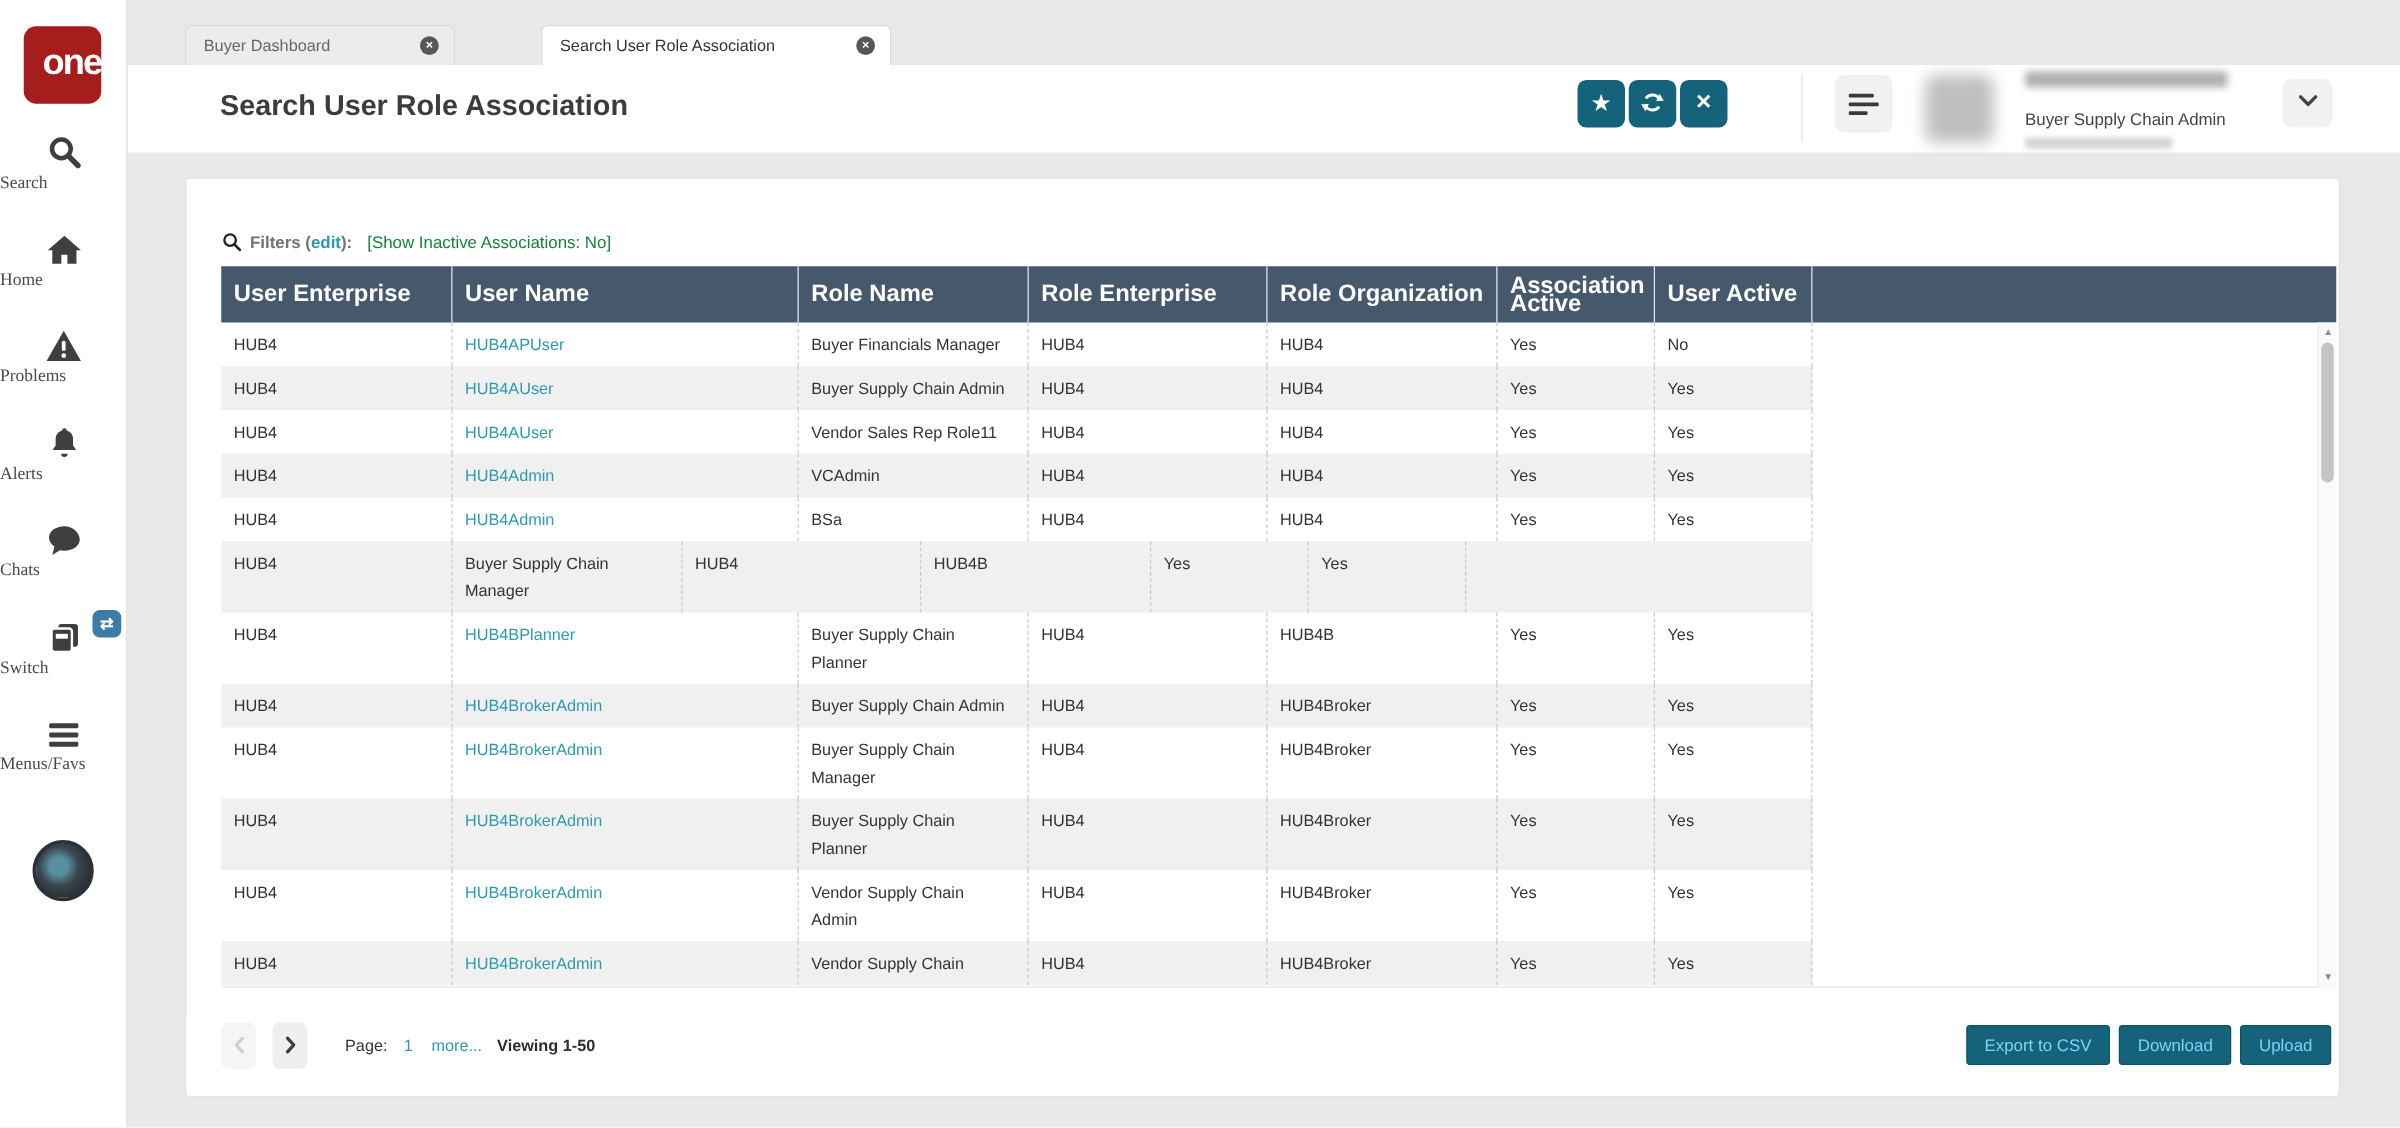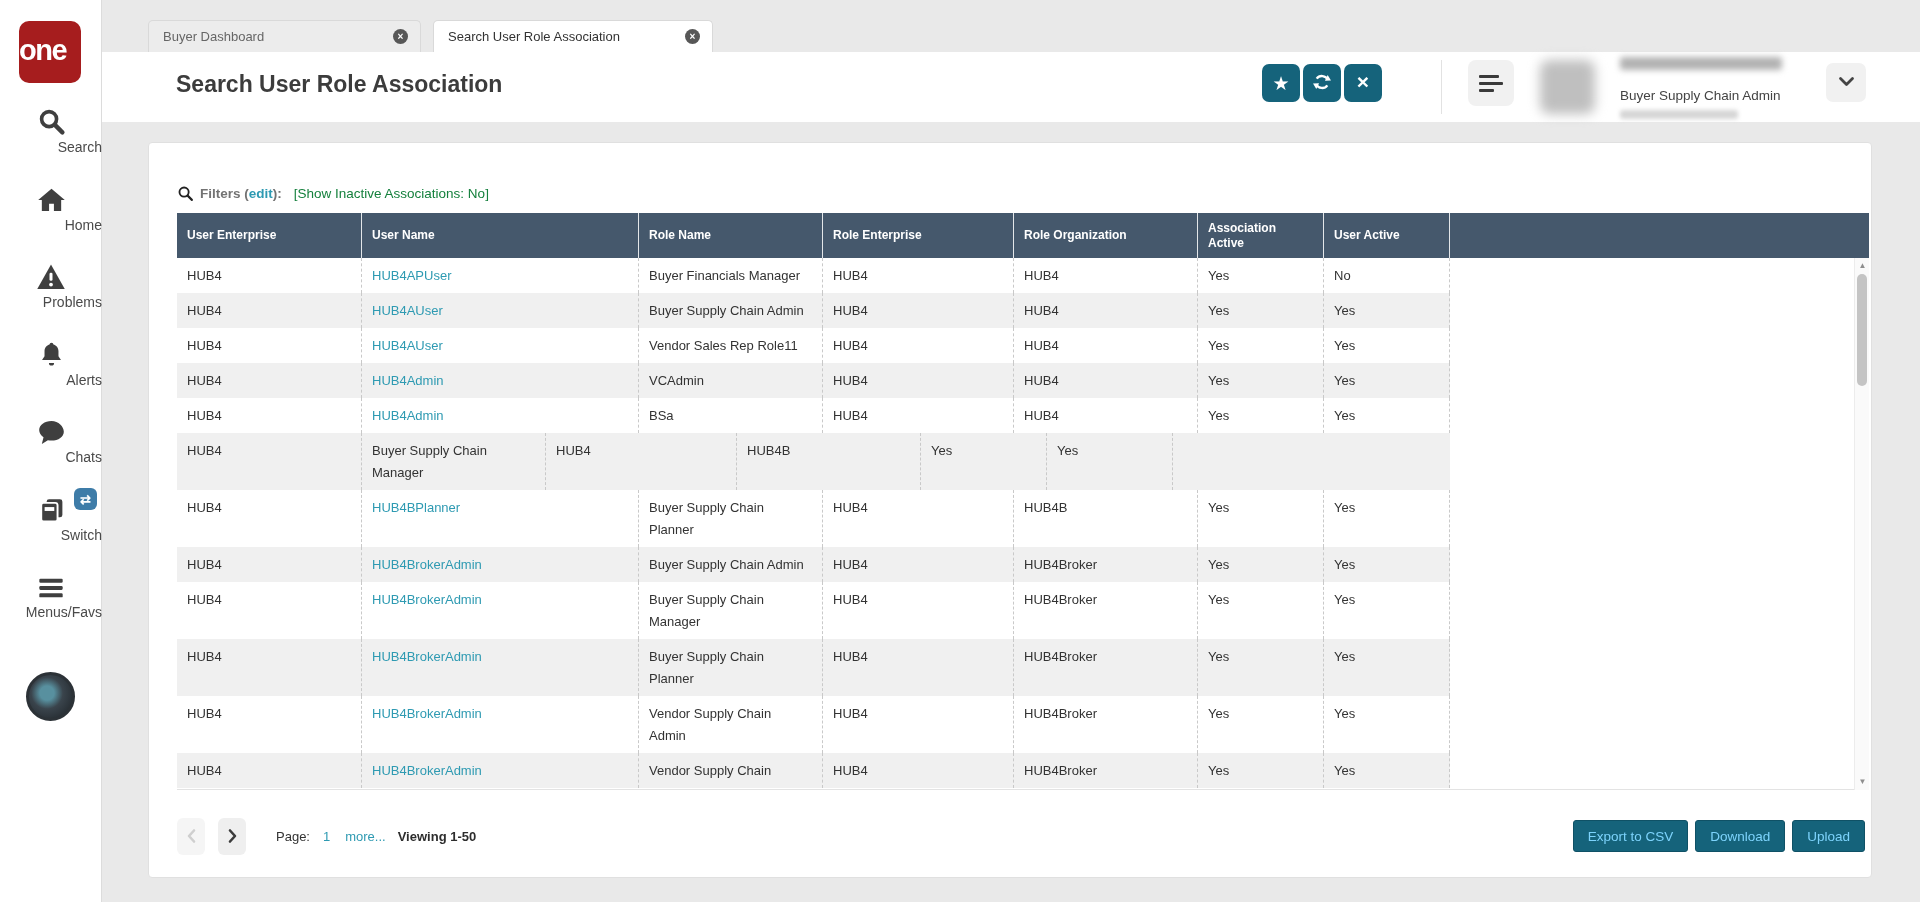--- a/index.html
+++ b/index.html
@@ -10,40 +10,40 @@
     font-family:"Liberation Sans", sans-serif;
     color:#333;
     --accent-teal:#15637b; --header-bg:#45586c; --link:#2e9ab2;
     --logo-red:#a61d1e; --badge-red:#a61d1e; --switch-badge-blue:#3e7ca8;
   }
 
   
   .sidebar { position:absolute; left:0; top:0; width:102px; height:902px;
     background:#fff; border-right:1px solid #dcdcdc; z-index:5; }
   .logo { position:absolute; left:19px; top:21px; width:62px; height:62px;
-    background:var(--logo-red); border-radius:10px; display:flex; align-items:center; justify-content:flex-start;
+    background:var(--logo-red); border-radius:10px; display:flex; align-items:center; justify-content:flex-end;
     cursor:pointer; }
   .logo span { color:#fff; font-size:29px; font-weight:bold; letter-spacing:-1.5px; margin-top:-3px;}
-  .side-item { position:absolute; left:0; width:102px; text-align:right; cursor:pointer; }
+  .side-item { position:absolute; left:0; width:102px; text-align:left; cursor:pointer;font-family:Liberation Serif, serif; }
   .side-item .ico { height:30px; display:flex; align-items:flex-end; justify-content:center; }
   .side-item .lbl { font-size:14px; color:#4a4a4a; margin-top:3px; }
   .si-0{top:106px}.si-1{top:184px}.si-2{top:261px}.si-3{top:339px}.si-4{top:416px}.si-5{top:494px}.si-6{top:571px}
   .switch-badge { position:absolute; left:74px; top:-6px; width:23px; height:22px;
     background:var(--switch-badge-blue); border-radius:6px; color:#fff; font-size:13px; font-weight:bold;
     display:flex; align-items:center; justify-content:center; }
   .side-avatar { position:absolute; left:26px; top:672px; width:49px; height:49px; border-radius:50%;
     background:radial-gradient(circle at 42% 42%, #58909f 0 20%, #3a444c 45%, #1c2125 100%);
     border:3px solid #2c3237; cursor:pointer; }
 
   
   .tabs { position:absolute; left:102px; top:20px; height:32px; }
   .tab { position:absolute; top:0; height:32px; display:flex; align-items:center;
     padding:0 12px 0 14px; font-size:13px; border:1px solid #d9d9d9; border-bottom:none;
     border-radius:5px 5px 0 0; cursor:pointer; }
-  .tab-inactive { left:46px; width:273px; background:#ececec; color:#666; }
+  .tab-inactive { left:46px; width:216px; background:#ececec; color:#666; }
   .tab-active { left:331px; width:280px; background:#fff; color:#333;
     border-bottom:3px solid #0e5e73; height:35px; }
   .tab .tab-label { flex:1; white-space:nowrap; overflow:hidden; }
   .tab-close { width:15px; height:15px; border-radius:50%; background:#575757; color:#fff;
     font-size:10px; line-height:15px; text-align:center; font-weight:bold; margin-left:8px; cursor:pointer; flex:none;}
 
   
   .band { position:absolute; left:102px; top:52px; width:1818px; height:70px; background:#fff; }
   .page-title { position:absolute; left:74px; top:19px; font-size:23px; font-weight:bold; color:#3c3c3c; }
   .hdr-btn { position:absolute; top:12px; width:38px; height:38px; border-radius:7px;
@@ -74,21 +74,21 @@
 
   .filters-row { position:absolute; left:28px; top:38px; height:24px; display:flex; align-items:center;
     font-size:13.5px; }
   .filters-row .f-bold { font-weight:bold; color:#737373; }
   .filters-row .f-edit { font-weight:bold; color:var(--link); cursor:pointer; }
   .filters-row .f-summary { margin-left:12px; color:#15803d; }
   .filters-row svg { margin-right:6px; }
 
   
   .table-wrap { position:absolute; left:28px; top:70px; width:1692px; height:577px; }
-  .t-head { display:flex; height:45px; background:var(--header-bg); color:#fff; font-size:12px; font-weight:bold; }
+  .t-head { display:flex; height:45px; background:var(--header-bg); color:#fff; font-size:19px; font-weight:bold; }
   .t-hcell { display:flex; align-items:center; padding:2px 10px; border-right:1px solid rgba(255,255,255,.85);
     line-height:15px; cursor:pointer; }
   .t-hfill { flex:1; border-right:none; cursor:default; }
   .t-body { position:relative; height:532px; overflow:hidden; border-bottom:1px solid #e3e3e3; }
   .t-row { display:flex; width:1273px; font-size:13px; }
   .t-row:nth-child(even) { background:#f0f0f0; }
   .t-cell { padding:7px 12px 6px 10px; line-height:22px; border-right:1px dashed #c9c9c9;
     min-height:35px; word-wrap:break-word; }
   .c0{width:185px}.c1{width:277px}.c2{width:184px}.c3{width:191px}.c4{width:184px}.c5{width:126px}.c6{width:126px}
   .cell-link { color:var(--link); cursor:pointer; }

